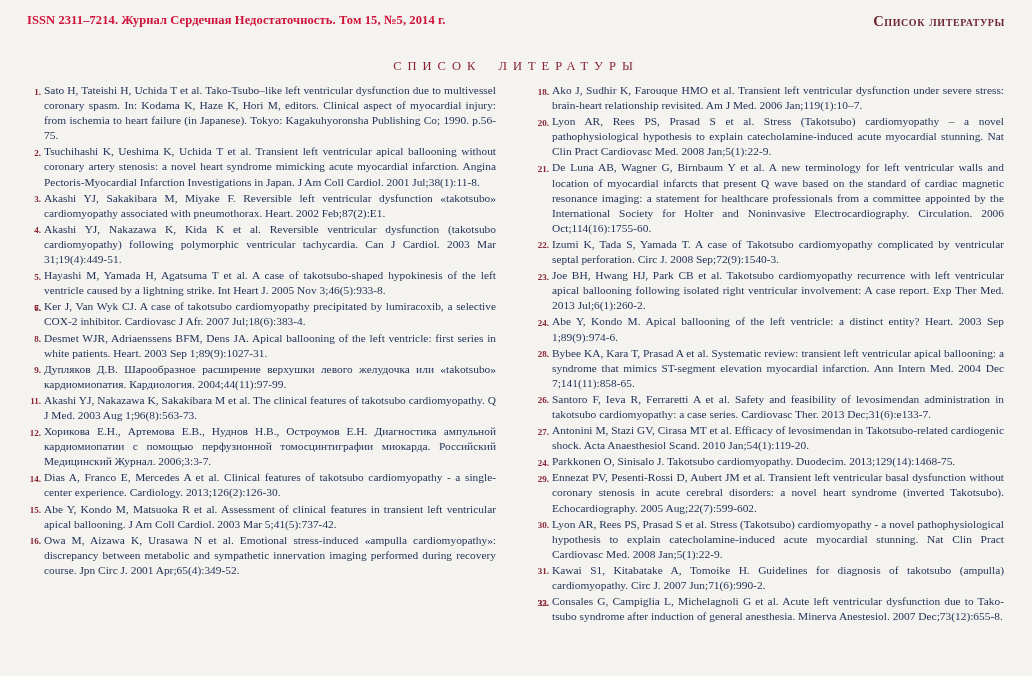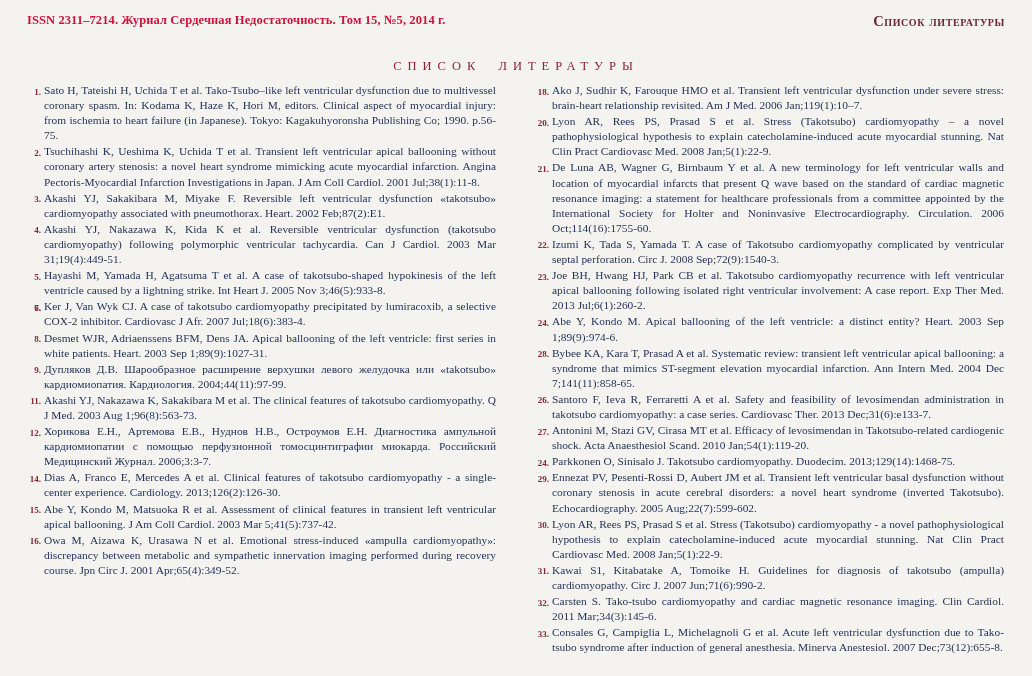--- a/index.html
+++ b/index.html
@@ -103,18 +103,18 @@
         <div class="ref"><span class="ref-num">22.</span><span>Izumi K, Tada S, Yamada T. A case of Takotsubo cardiomyopathy complicated by ventricular septal perforation. Circ J. 2008 Sep;72(9):1540-3.</span></div>
         <div class="ref"><span class="ref-num">23.</span><span>Joe BH, Hwang HJ, Park CB et al. Takotsubo cardiomyopathy recurrence with left ventricular apical ballooning following isolated right ventricular involvement: A case report. Exp Ther Med. 2013 Jul;6(1):260-2.</span></div>
         <div class="ref"><span class="ref-num">24.</span><span>Abe Y, Kondo M. Apical ballooning of the left ventricle: a distinct entity? Heart. 2003 Sep 1;89(9):974-6.</span></div>
         <div class="ref"><span class="ref-num">28.</span><span>Bybee KA, Kara T, Prasad A et al. Systematic review: transient left ventricular apical ballooning: a syndrome that mimics ST-segment elevation myocardial infarction. Ann Intern Med. 2004 Dec 7;141(11):858-65.</span></div>
         <div class="ref"><span class="ref-num">26.</span><span>Santoro F, Ieva R, Ferraretti A et al. Safety and feasibility of levosimendan administration in takotsubo cardiomyopathy: a case series. Cardiovasc Ther. 2013 Dec;31(6):e133-7.</span></div>
         <div class="ref"><span class="ref-num">27.</span><span>Antonini M, Stazi GV, Cirasa MT et al. Efficacy of levosimendan in Takotsubo-related cardiogenic shock. Acta Anaesthesiol Scand. 2010 Jan;54(1):119-20.</span></div>
         <div class="ref"><span class="ref-num">24.</span><span>Parkkonen O, Sinisalo J. Takotsubo cardiomyopathy. Duodecim. 2013;129(14):1468-75.</span></div>
         <div class="ref"><span class="ref-num">29.</span><span>Ennezat PV, Pesenti-Rossi D, Aubert JM et al. Transient left ventricular basal dysfunction without coronary stenosis in acute cerebral disorders: a novel heart syndrome (inverted Takotsubo). Echocardiography. 2005 Aug;22(7):599-602.</span></div>
         <div class="ref"><span class="ref-num">30.</span><span>Lyon AR, Rees PS, Prasad S et al. Stress (Takotsubo) cardiomyopathy - a novel pathophysiological hypothesis to explain catecholamine-induced acute myocardial stunning. Nat Clin Pract Cardiovasc Med. 2008 Jan;5(1):22-9.</span></div>
         <div class="ref"><span class="ref-num">31.</span><span>Kawai S1, Kitabatake A, Tomoike H. Guidelines for diagnosis of takotsubo (ampulla) cardiomyopathy. Circ J. 2007 Jun;71(6):990-2.</span></div>
-        <div class="ref"><span class="ref-num">32.</span><span>Carsten S. Tako-tsubo cardiomyopathy and cardiac magnetic resonance imaging. Clin Cardiol. 2011 Mar;34(3):145-6.</span></div>
+        <div class="ref"><span class="ref-num">32.</span></div>
         <div class="ref"><span class="ref-num">33.</span><span>Consales G, Campiglia L, Michelagnoli G et al. Acute left ventricular dysfunction due to Tako-tsubo syndrome after induction of general anesthesia. Minerva Anestesiol. 2007 Dec;73(12):655-8.</span></div>
       </div>
   </div>
 
 </div>
 
 </body></html>

